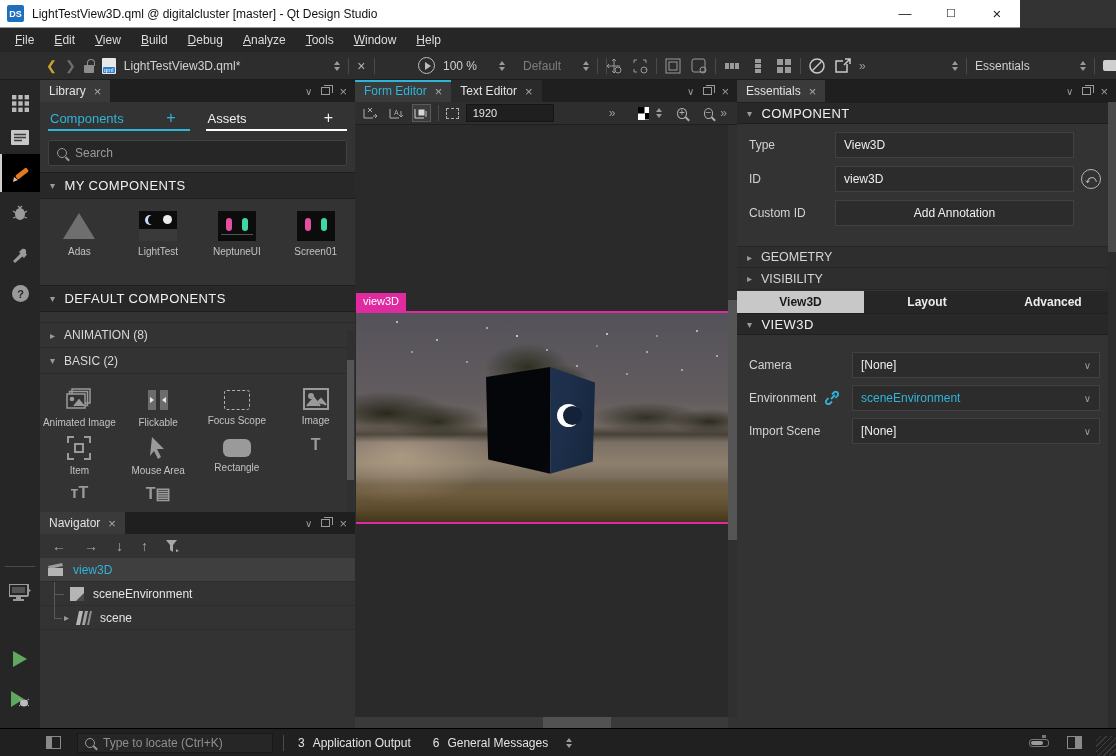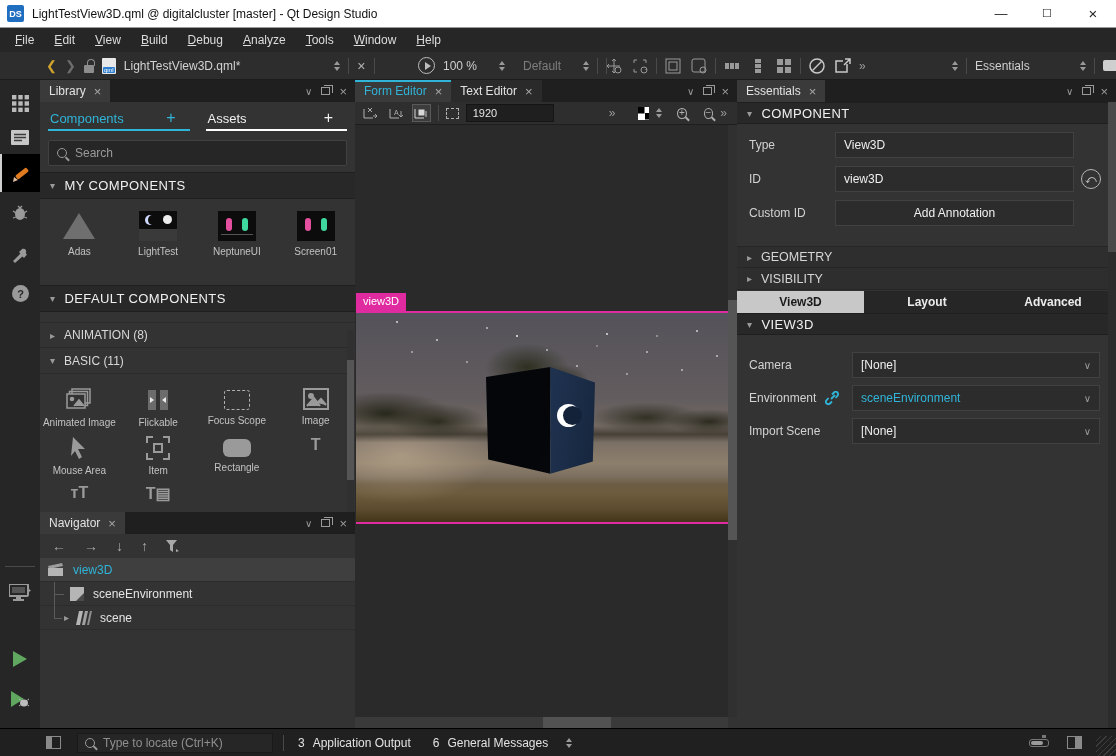--- a/index.html
+++ b/index.html
@@ -2,21 +2,21 @@
 <html><head>
 <meta charset="utf-8">
 <style>
   * { margin:0; padding:0; box-sizing:border-box; }
   html,body { background:#1a1a1a; }
   body { font-family:"Liberation Sans", sans-serif; font-size:12px; color:#d6d6d6; }
   #window { position:relative; width:1116px; height:756px; background:#333; overflow:hidden; }
   .abs { position:absolute; }
 
   
-  .titlebar { left:0; top:0; width:1116px; height:28px; background:#fff; color:#000; display:flex; align-items:center; border-bottom:1px solid #999; }
+  .titlebar { left:0; top:0; width:1020px; height:28px; background:#fff; color:#000; display:flex; align-items:center; border-bottom:1px solid #999; }
   .app-badge { width:17px; height:17px; margin-left:7px; background:#1f6ec0; color:#fff; font-size:9px; font-weight:bold; display:flex; align-items:center; justify-content:center; border-radius:2px; }
   .win-title { margin-left:8px; font-size:12px; color:#111; }
   .winbtns { margin-left:auto; display:flex; height:100%; }
   .winbtn { width:46px; height:100%; display:flex; align-items:center; justify-content:center; color:#222; font-size:13px; }
 
   
   .menubar { left:0; top:28px; width:1116px; height:24px; background:#262626; display:flex; align-items:center; gap:2px; padding-left:6px; }
   .menu-item { display:inline-block; padding:3px 9px; color:#dcdcdc; }
   .menu-item::first-letter { text-decoration:underline; }
 
@@ -457,21 +457,21 @@
       <span class="tri">▾</span>
         <span>DEFAULT COMPONENTS</span>
     </div>
     <div style="height:10px;"></div>
     <div class="group-row" style="height:26px; border-top:1px solid #2b2b2b;">
       <span class="tri">▸</span>
         <span>ANIMATION (8)</span>
     </div>
     <div class="group-row" style="height:26px;">
       <span class="tri">▾</span>
-        <span>BASIC (11)</span>
+        <span>BASIC (2)</span>
     </div>
     <div class="comp-grid" style="height:128px; overflow:hidden; padding-top:6px;">
       <div class="comp-cell icon-cell">
         <svg width="26" height="24" viewBox="0 0 26 24">
             <g stroke="#9a9a9a" fill="none" stroke-width="1.5">
               <rect x="6" y="1" width="18" height="14"></rect>
               <rect x="3.5" y="3.5" width="18" height="14"></rect>
               <rect x="1" y="6" width="18" height="14" fill="#333"></rect>
               <circle cx="6" cy="11" r="1.5" fill="#9a9a9a"></circle>
               <path d="M8 18l5-6 5 6" fill="#9a9a9a"></path>
@@ -497,33 +497,33 @@
         <svg width="26" height="22" viewBox="0 0 26 22">
             <g stroke="#9a9a9a" fill="none" stroke-width="2">
               <rect x="1" y="1" width="24" height="20"></rect>
               <circle cx="8" cy="8" r="2" fill="#9a9a9a"></circle>
               <path d="M4 18l7-8 6 8M14 15l4-4 5 6" fill="#9a9a9a"></path>
             </g>
           </svg>
         <div class="lbl">Image</div>
       </div>
       <div class="comp-cell icon-cell">
-        <svg width="20" height="24" viewBox="0 0 20 24">
-            <path d="M4 1l12 12h-7l4 8-3 2-4-8-4 5z" fill="#9a9a9a"></path>
-          </svg>
-        <div class="lbl">Mouse Area</div>
-      </div>
-      <div class="comp-cell icon-cell">
         <svg width="24" height="24" viewBox="0 0 24 24">
             <g stroke="#9a9a9a" fill="none" stroke-width="2">
               <path d="M1 7V1h6M17 1h6v6M23 17v6h-6M7 23H1v-6"></path>
               <rect x="8" y="8" width="8" height="8"></rect>
             </g>
           </svg>
         <div class="lbl">Item</div>
+      </div>
+      <div class="comp-cell icon-cell">
+        <svg width="20" height="24" viewBox="0 0 20 24">
+            <path d="M4 1l12 12h-7l4 8-3 2-4-8-4 5z" fill="#9a9a9a"></path>
+          </svg>
+        <div class="lbl">Mouse Area</div>
       </div>
       <div class="comp-cell icon-cell">
         <div style="width:28px;height:18px;background:#9a9a9a;border-radius:6px;margin-top:3px;"></div>
         <div class="lbl">Rectangle</div>
       </div>
       <div class="comp-cell icon-cell" style="color:#9a9a9a;font-weight:bold;font-size:16px;">T</div>
       <div class="comp-cell icon-cell" style="color:#9a9a9a;font-weight:bold;font-size:16px;">ᴛT</div>
       <div class="comp-cell icon-cell" style="color:#9a9a9a;font-weight:bold;font-size:16px;">T▤</div>
       <div class="comp-cell"></div>
     </div>

